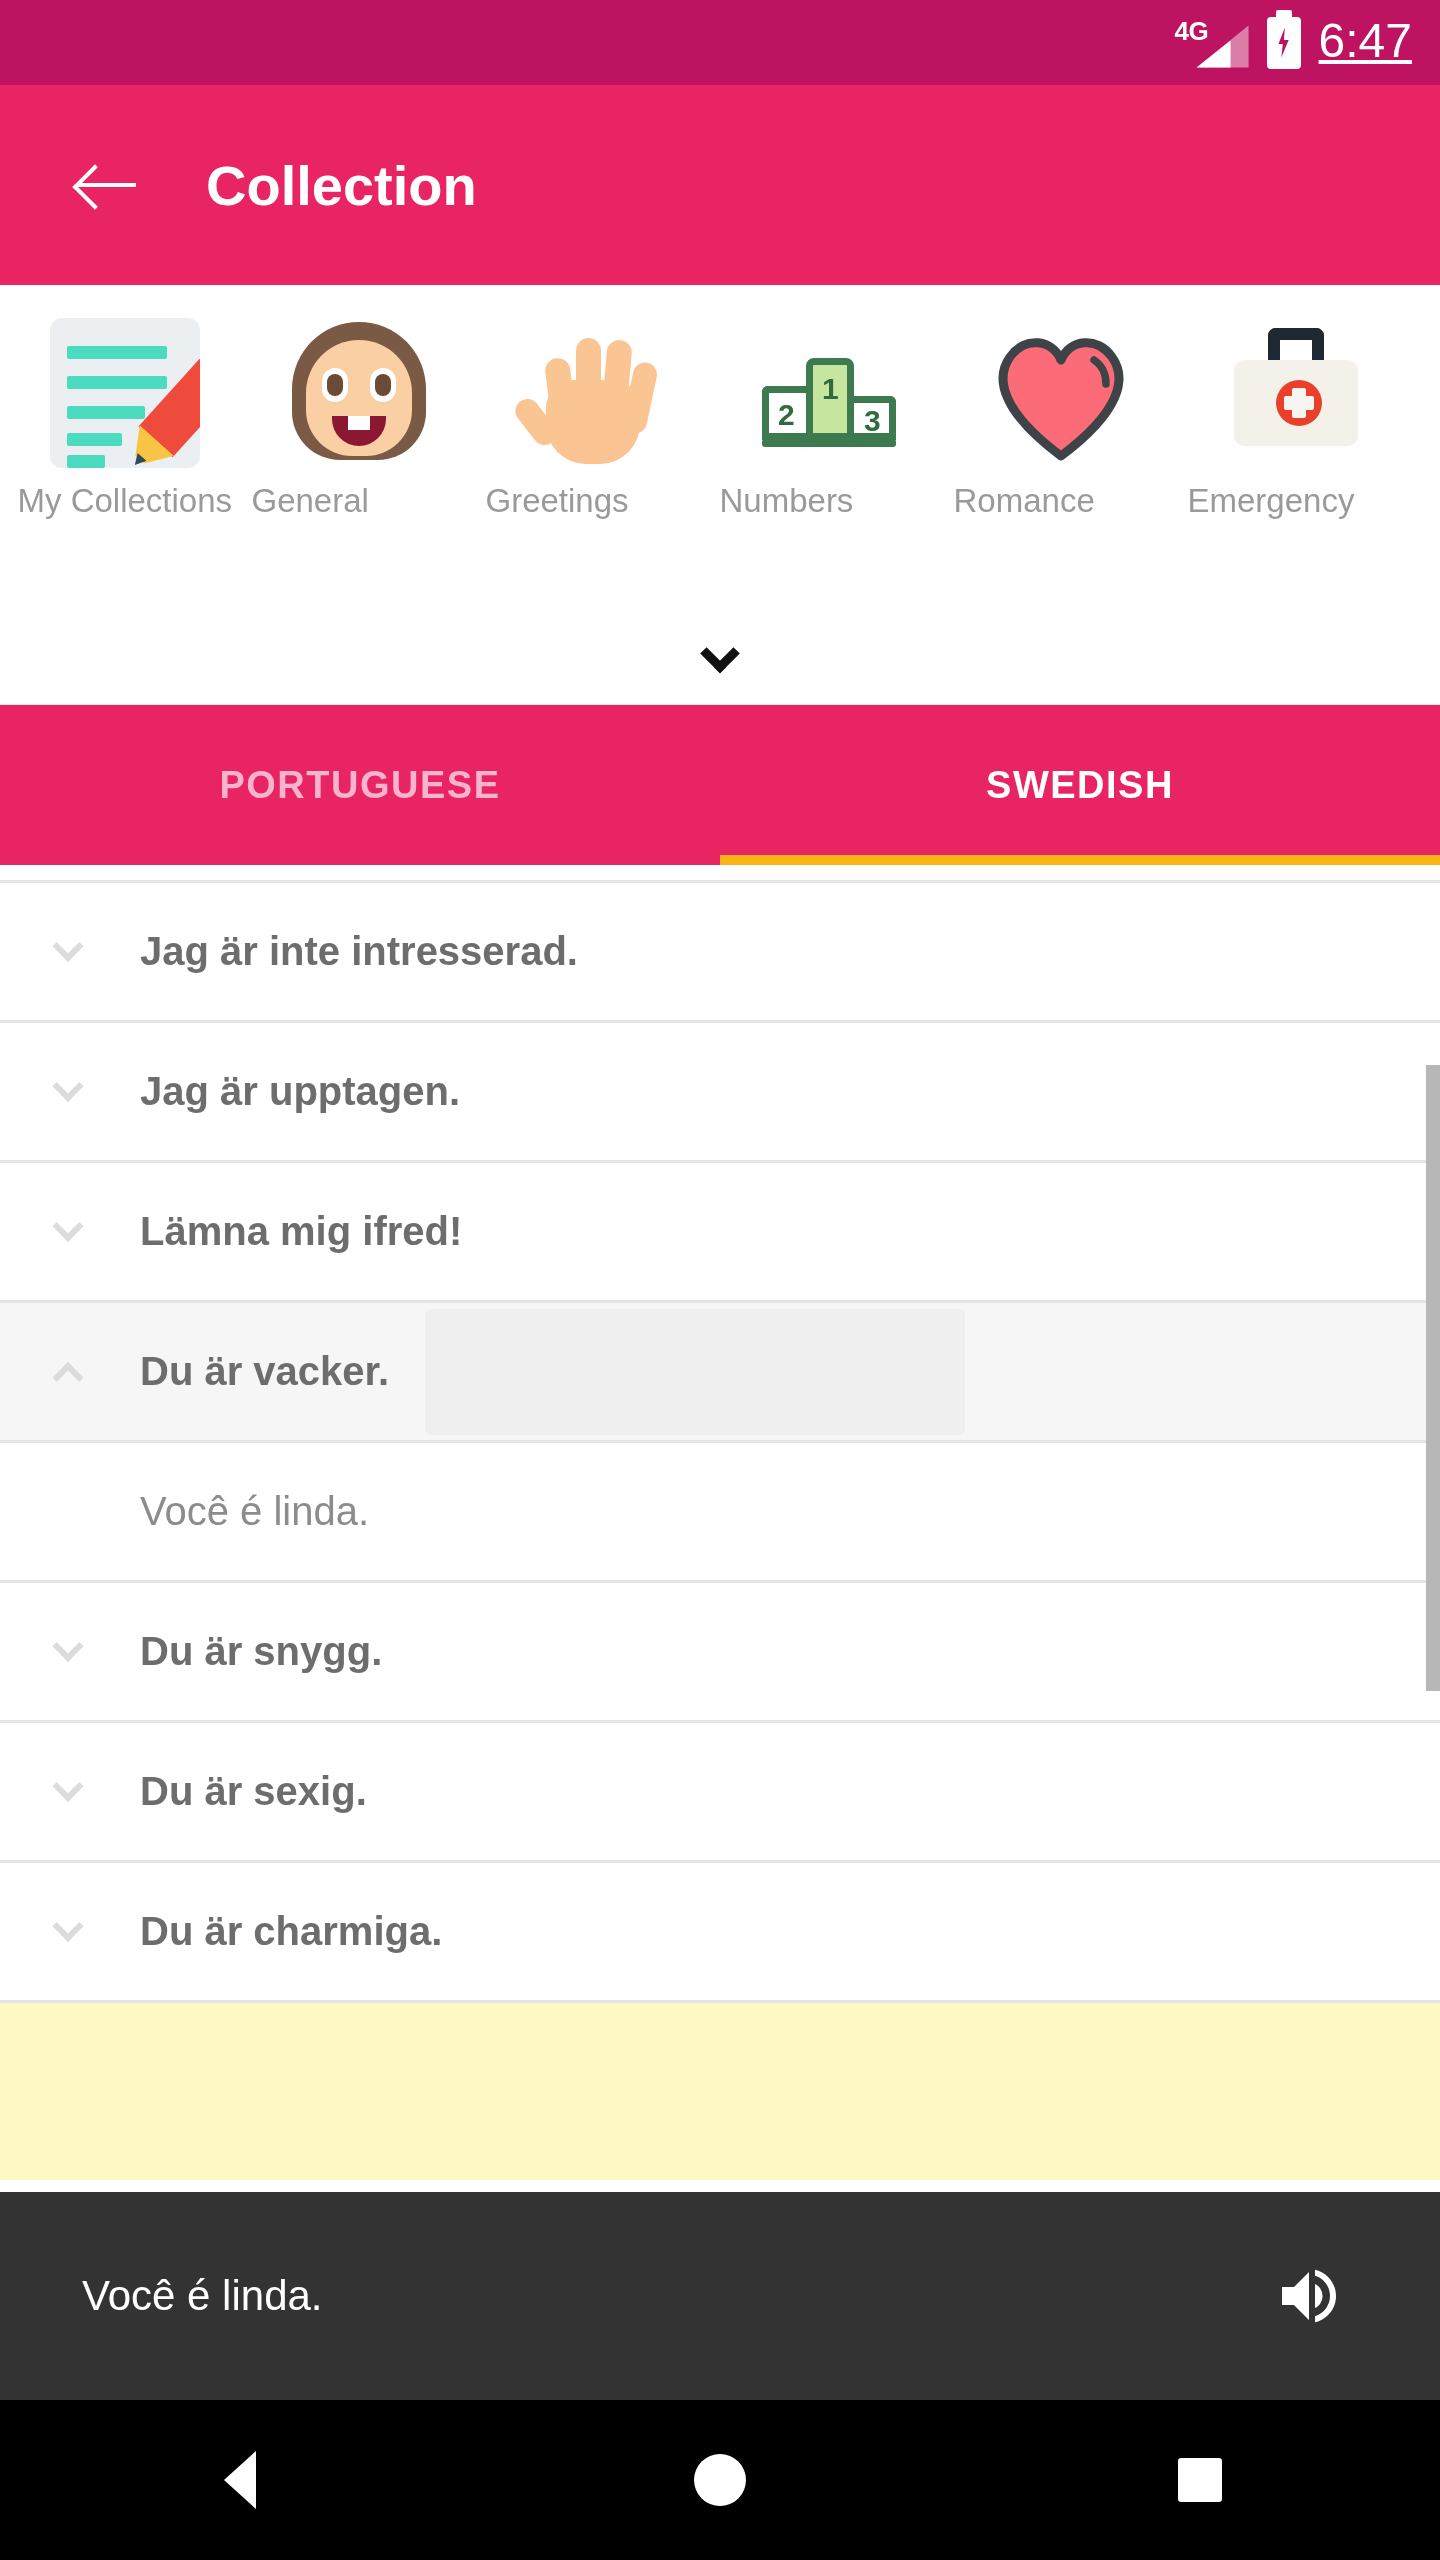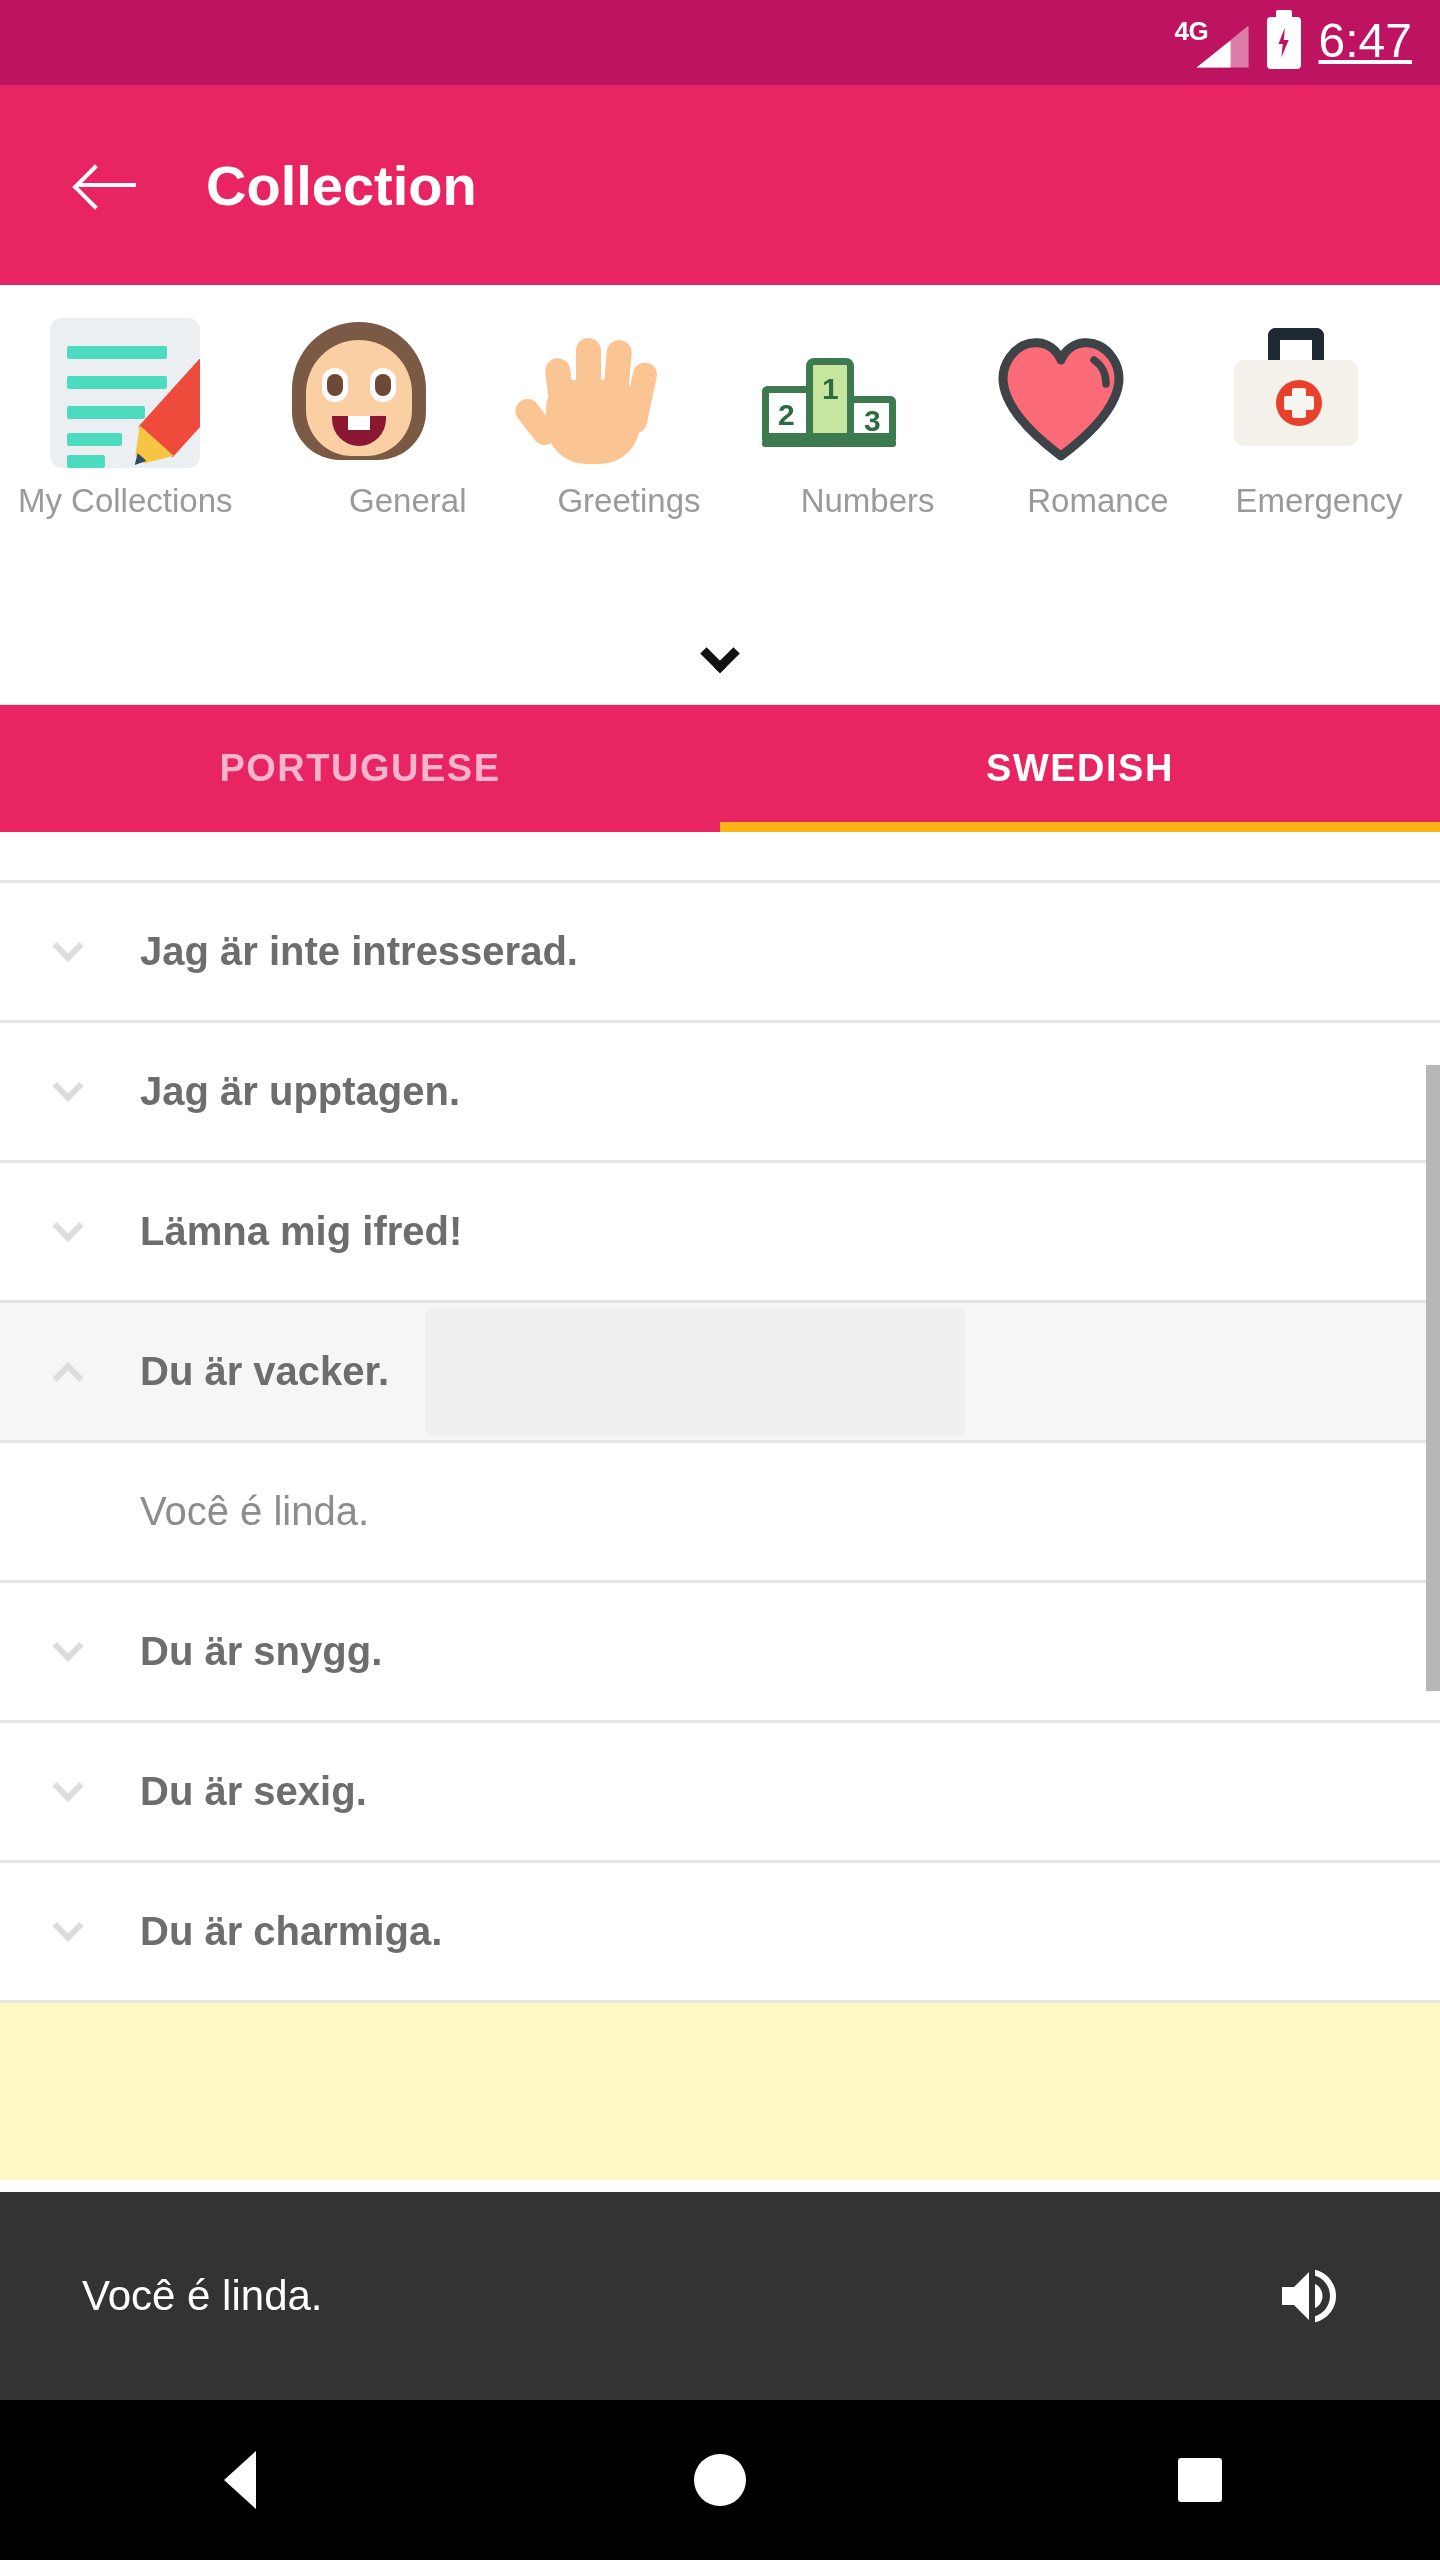--- a/index.html
+++ b/index.html
@@ -89,21 +89,21 @@
     display:flex; width:1440px; padding:0 8px; padding-top:28px;
   }
   .cat{
     width:234px; display:flex; flex-direction:column; align-items:center;
   }
   .cat-emoji{
     width:160px; height:160px; display:flex; align-items:center;
     justify-content:center; position:relative;
   }
   .cat-label{
-    margin-top:6px; width:215px; text-align:right;
+    margin-top:6px; width:215px; text-align:left;
     font-size:33px; color:#9a9a9a; line-height:1.32; word-break:break-word;
   }
   .chev-expand{
     position:absolute; left:50%; transform:translateX(-50%);
     top:352px; width:70px; height:50px;
     display:flex; align-items:center; justify-content:center;
   }
   .chev-expand i{
     display:block; width:28px; height:28px;
     border-right:9px solid #111; border-bottom:9px solid #111;
@@ -160,21 +160,21 @@
 
   .kit{ width:150px; height:150px; position:relative; }
   .kit .handle{ position:absolute; left:48px; top:10px; width:56px; height:34px; border:12px solid #1f2933; border-bottom:none; border-radius:8px 8px 0 0; }
   .kit .box{ position:absolute; left:14px; top:42px; width:124px; height:86px; background:#f4f1ea; border-radius:10px; }
   .kit .circ{ position:absolute; left:56px; top:62px; width:46px; height:46px; background:#e8402a; border-radius:50%; }
   .kit .crossv{ position:absolute; left:72px; top:70px; width:14px; height:30px; background:#f7f5f0; border-radius:2px; }
   .kit .crossh{ position:absolute; left:64px; top:78px; width:30px; height:14px; background:#f7f5f0; border-radius:2px; }
 
   
   .tabs{
-    position:absolute; top:705px; left:0; width:1440px; height:127px;
+    position:absolute; top:705px; left:0; width:1440px; height:160px;
     background:#e82463; display:flex;
   }
   .tab{
     flex:1; display:flex; align-items:center; justify-content:center;
     position:relative; font-size:38px; font-weight:bold;
     letter-spacing:1.5px;
   }
   .tab.inactive{ color:#f8b4cd; }
   .tab.active{ color:#ffffff; }
   .tab.active:after{

